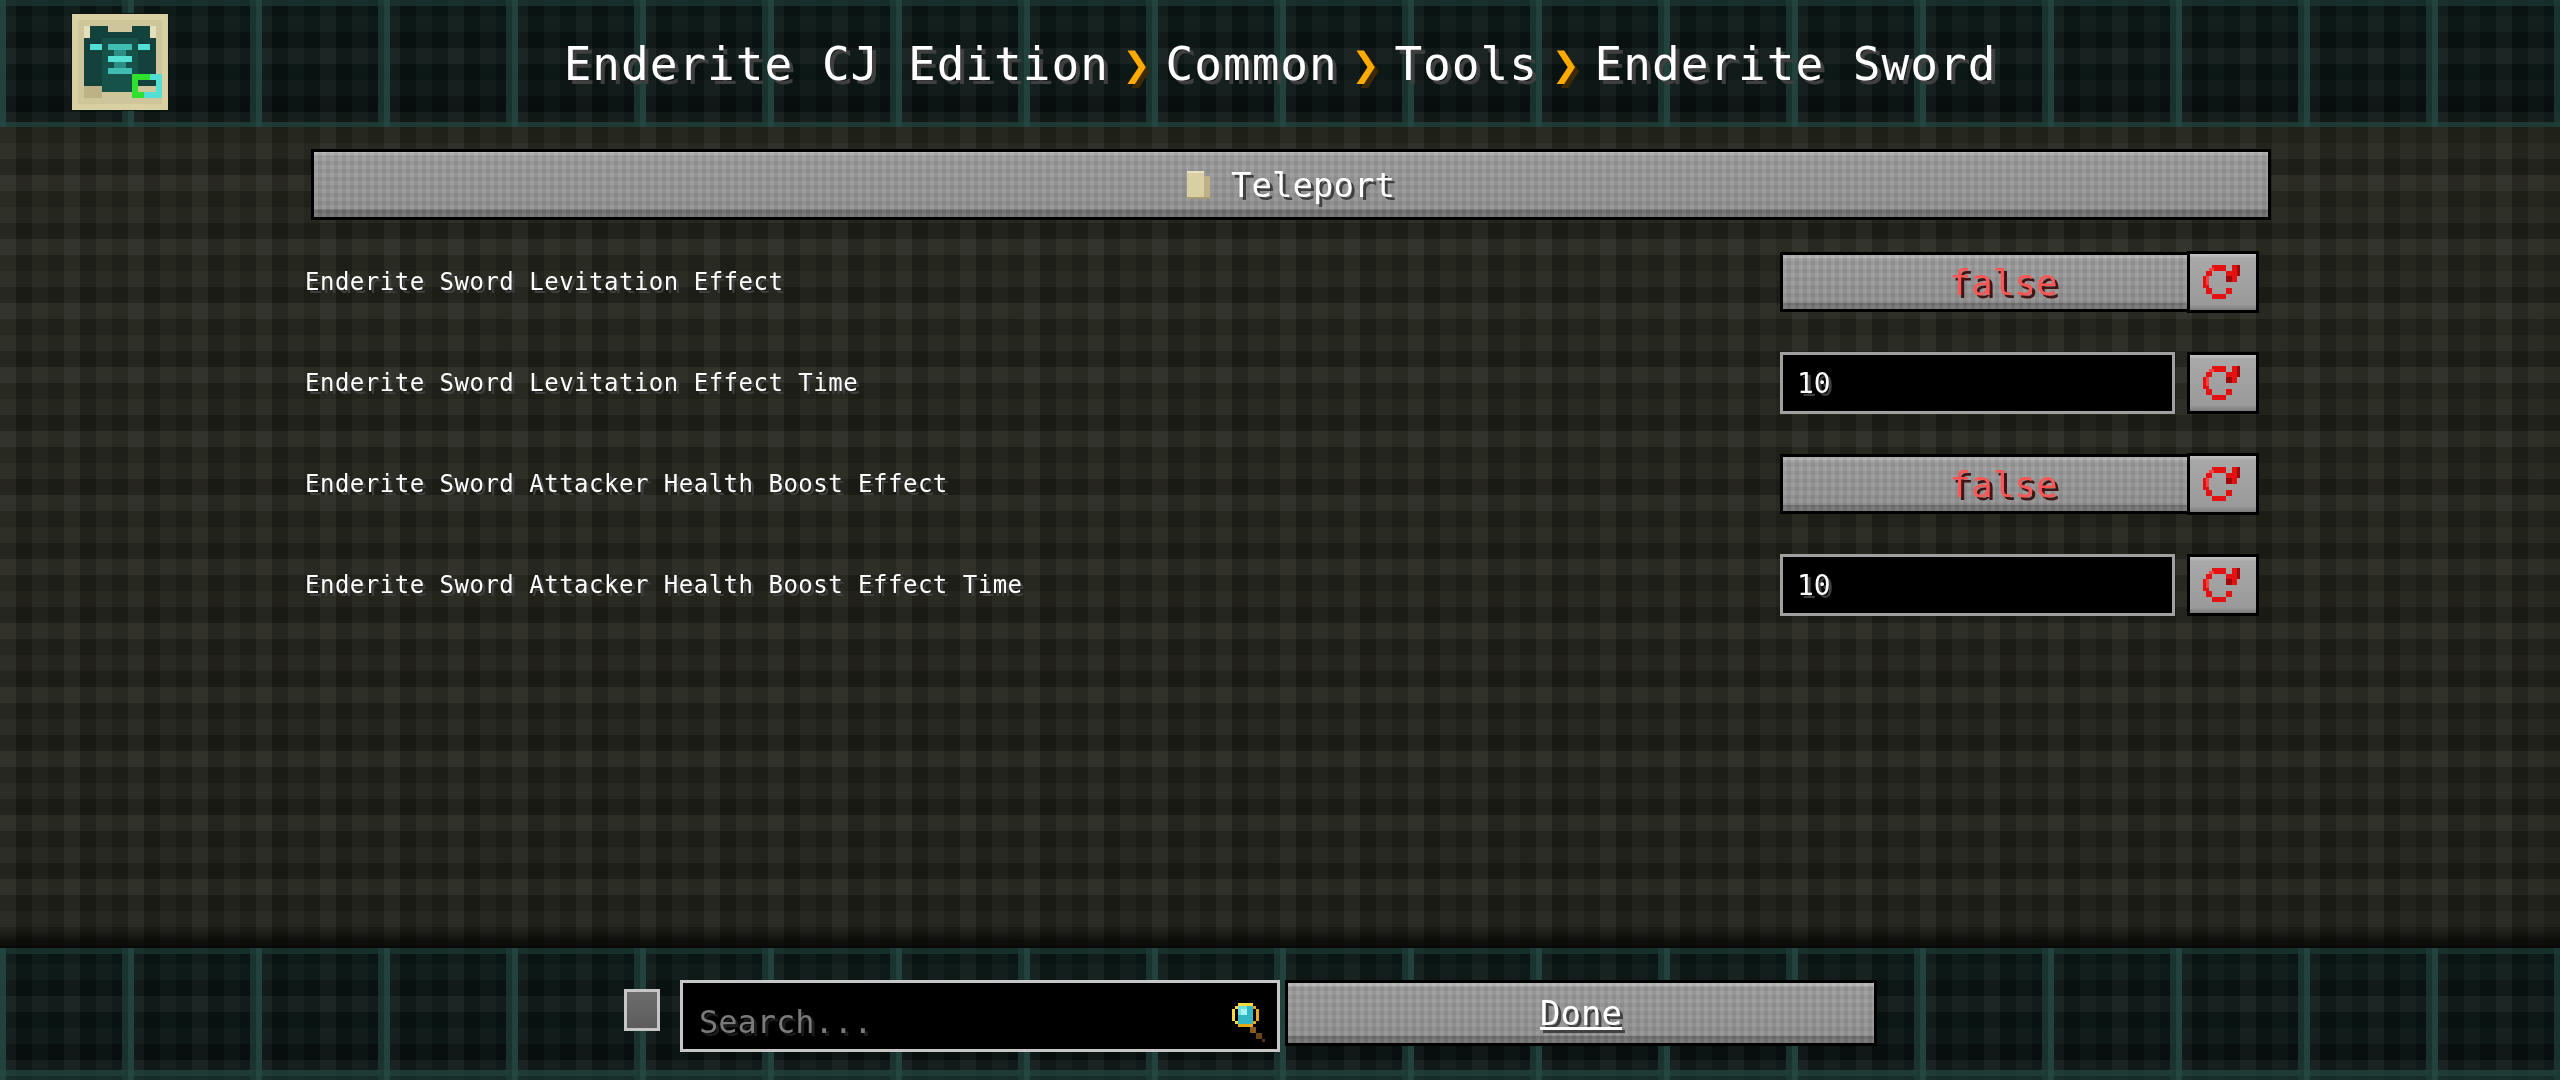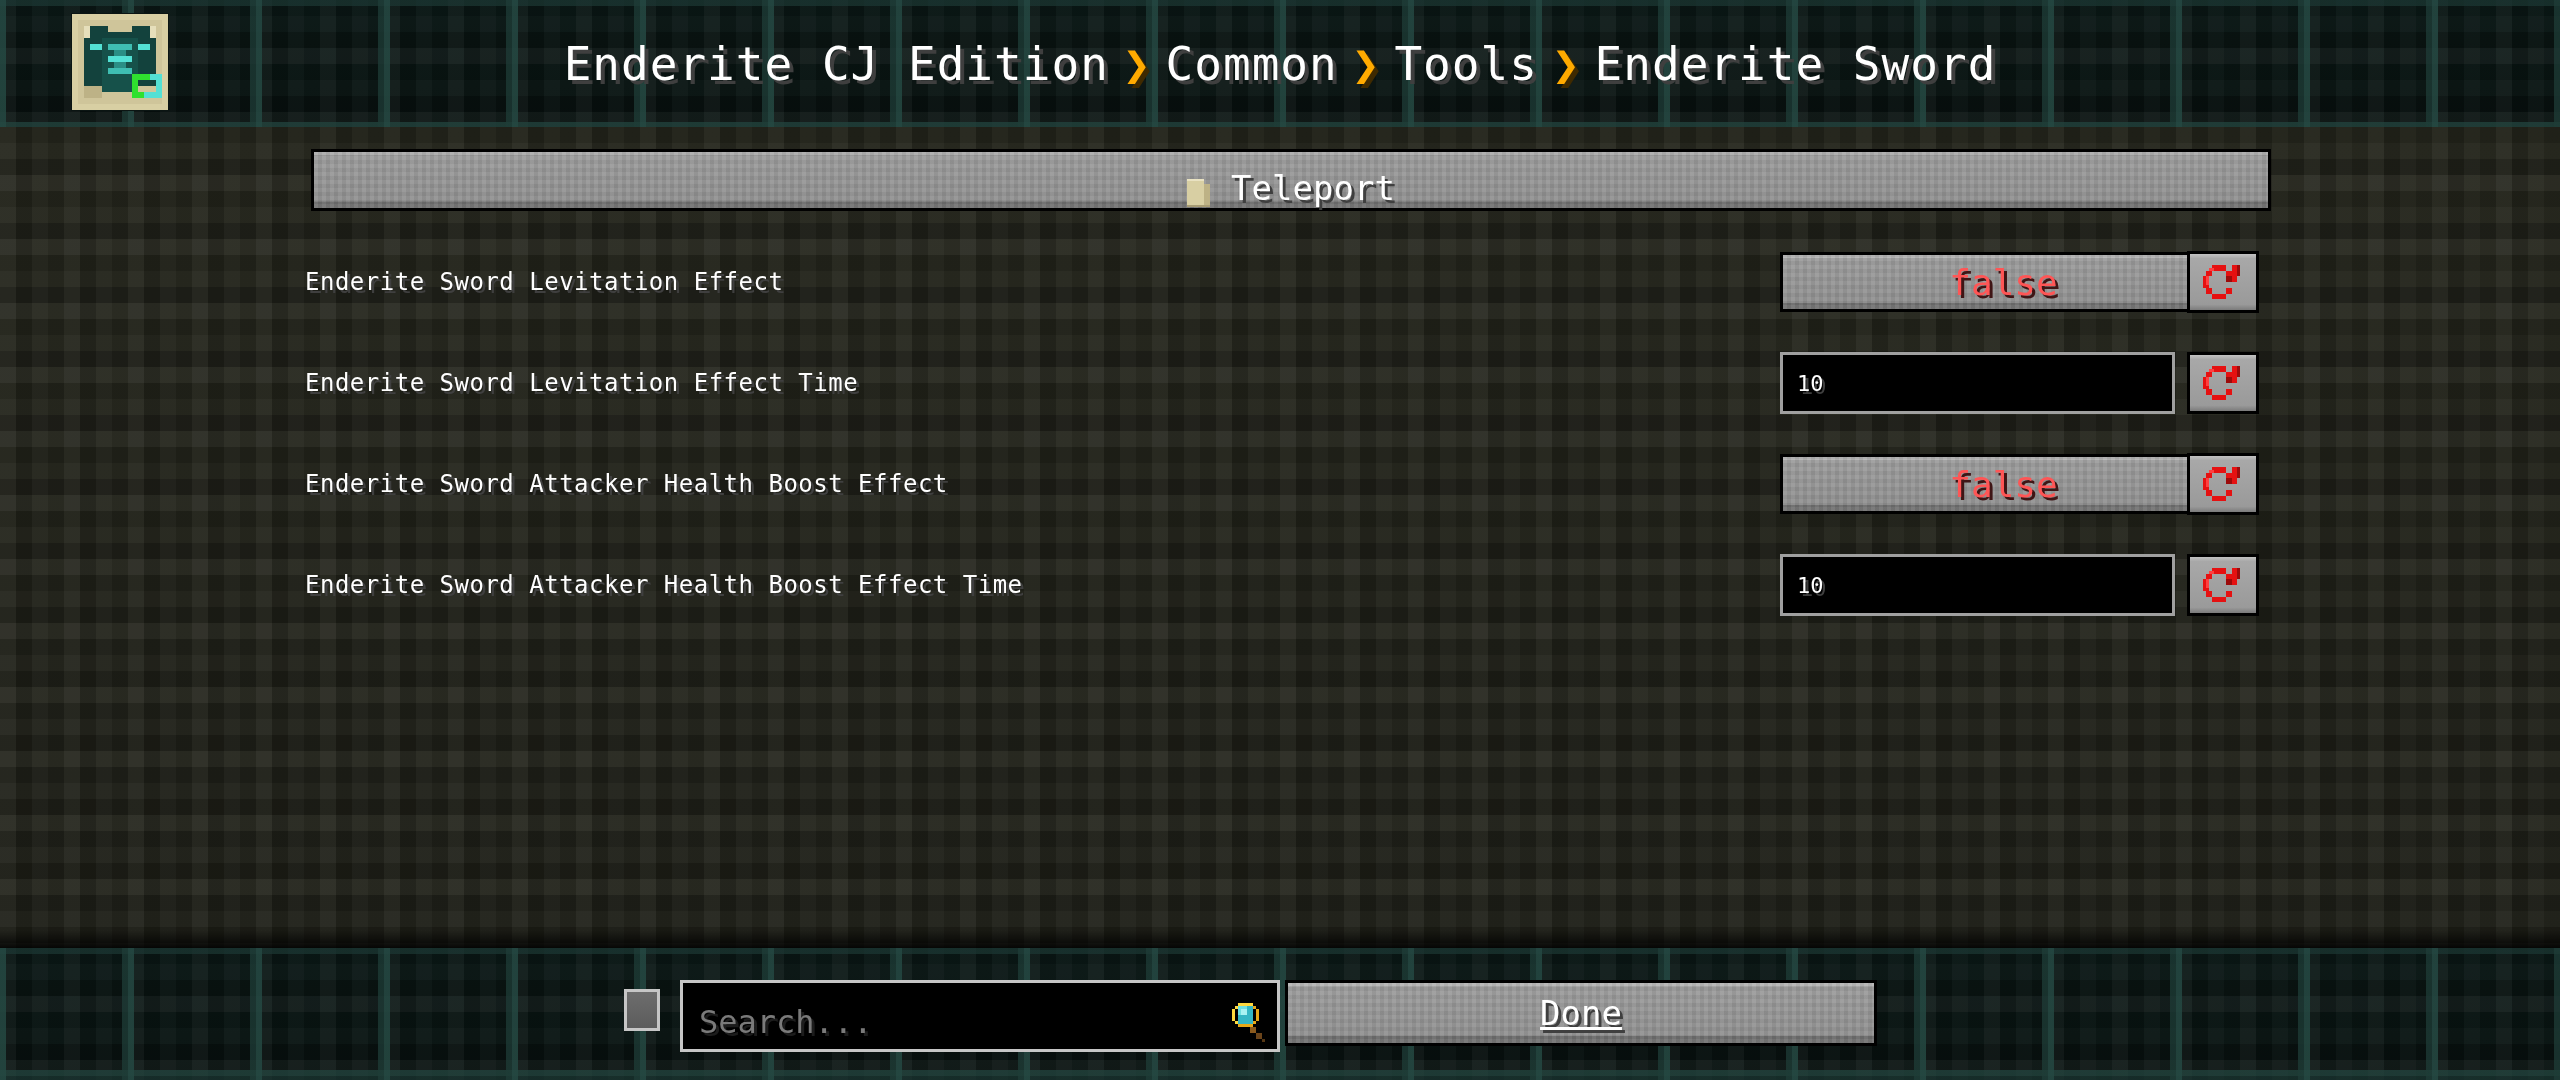--- a/index.html
+++ b/index.html
@@ -154,24 +154,23 @@
         rgba(0,0,0,.04) 4px, rgba(0,0,0,.04) 8px),
       repeating-linear-gradient(0deg,
         rgba(255,255,255,.04) 0px, rgba(255,255,255,.04) 4px,
         rgba(0,0,0,.035) 4px, rgba(0,0,0,.035) 8px);
   }
 
   
   #teleport-btn {
     position: absolute;
     left: 311px; top: 22px;
-    width: 1960px; height: 62px;
+    width: 1960px; height: 71px;
     font-size: 34px;
     gap: 18px;
-    align-items: flex-end;
   }
   #teleport-btn .label { position: relative; z-index: 2; }
   .folder-icon { position: relative; z-index: 2; width: 26px; height: 30px; display:block;}
 
   
   .row {
     position: absolute;
     left: 0;
     width: 2560px;
     height: 74px;
@@ -207,21 +206,21 @@
     left: 1780px;
     width: 395px; height: 62px;
     background: #000000;
     border: 3px solid #a0a0a0;
     display: flex;
     align-items: center;
     padding-left: 14px;
     cursor: text;
   }
   .num-field .val {
-    font-size: 22px;
+    font-size: 28px;
     color: #ffffff;
     text-shadow: 3px 3px 0 #3f3f3f;
   }
 
   
   .reset-btn {
     position: absolute;
     left: 2187px;
     width: 72px; height: 62px;
     background: linear-gradient(180deg, #c2c2c2 0%, #a8a8a8 8%, #9a9a9a 90%, #7b7b7b 100%);

